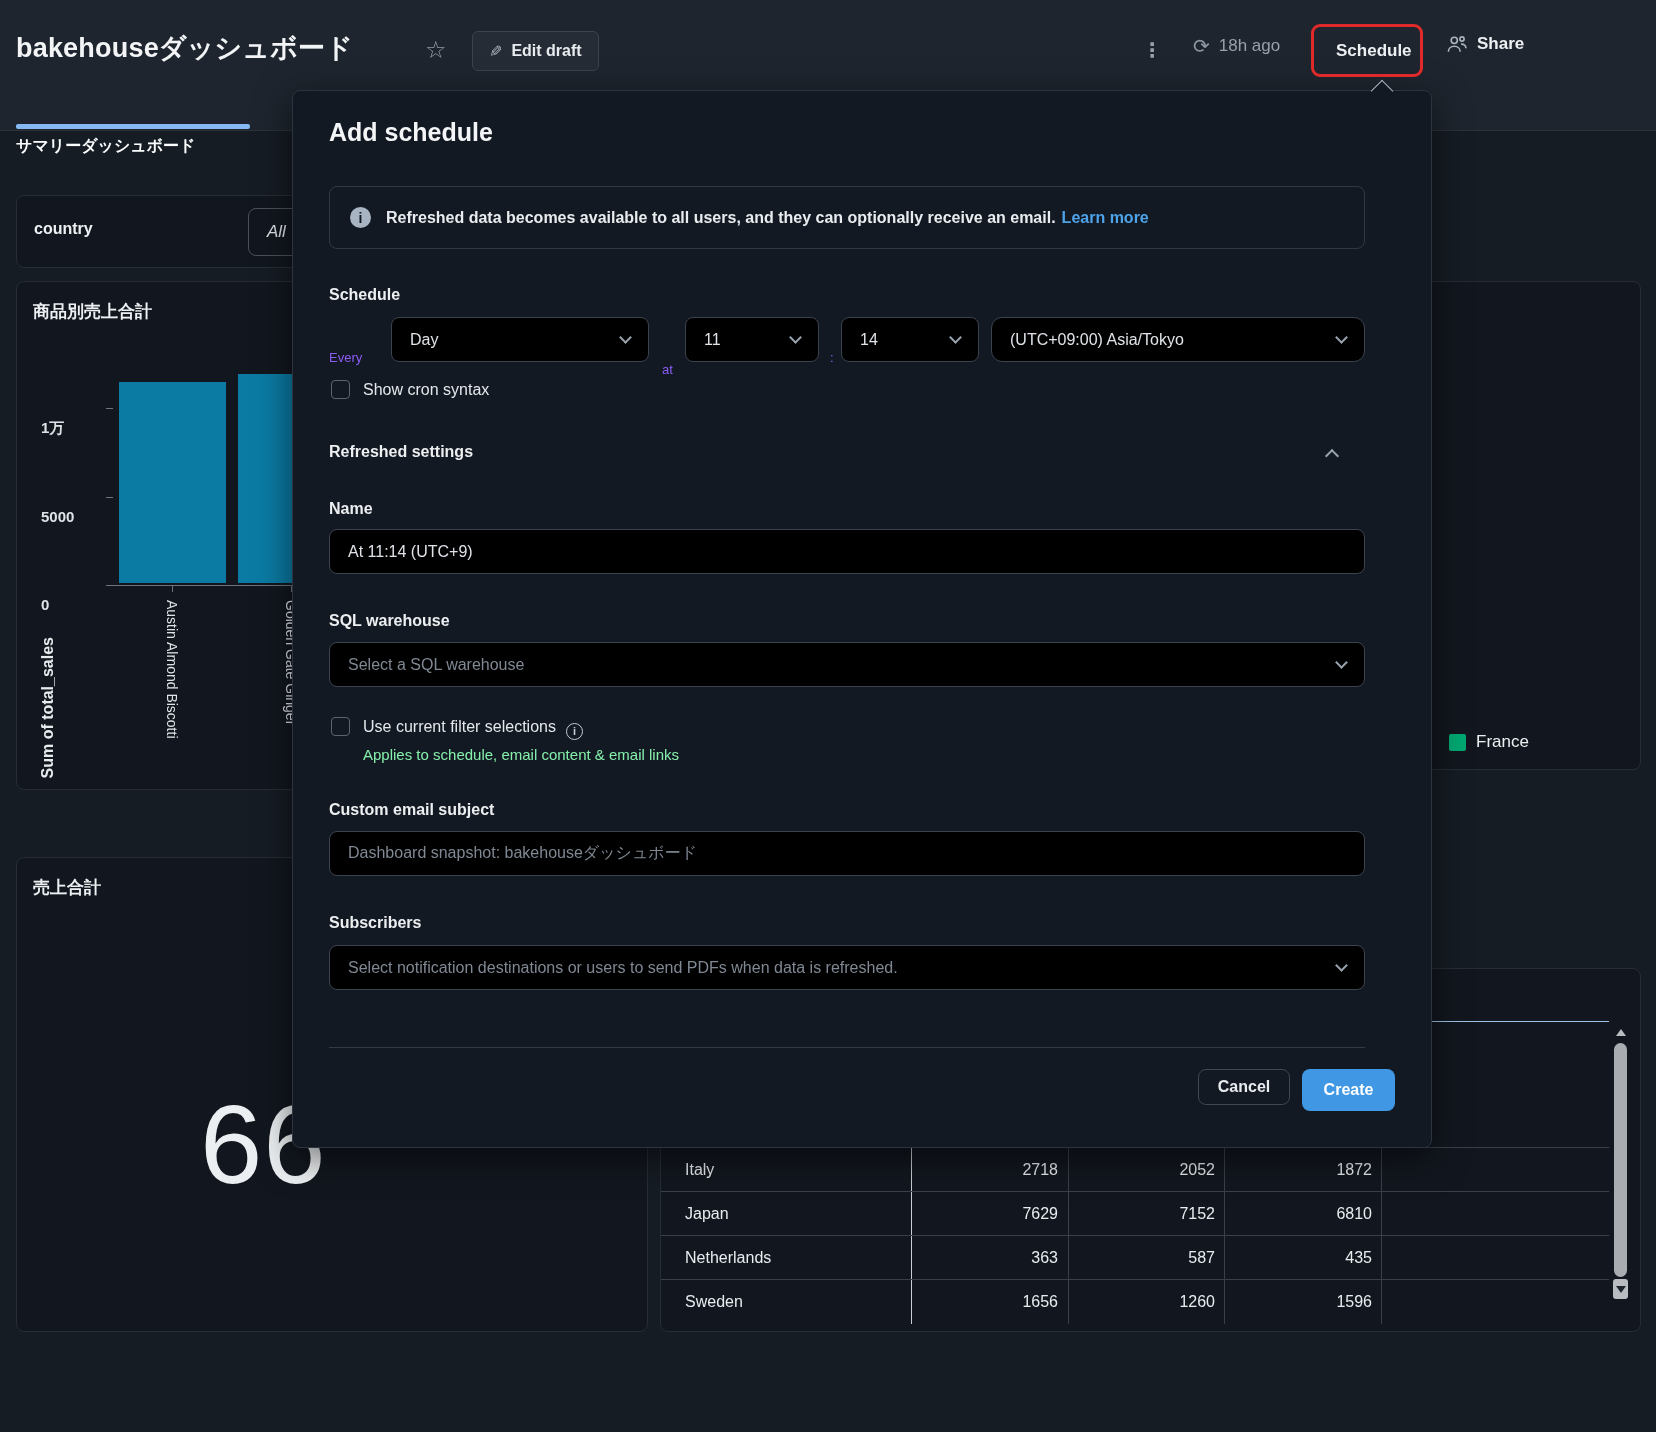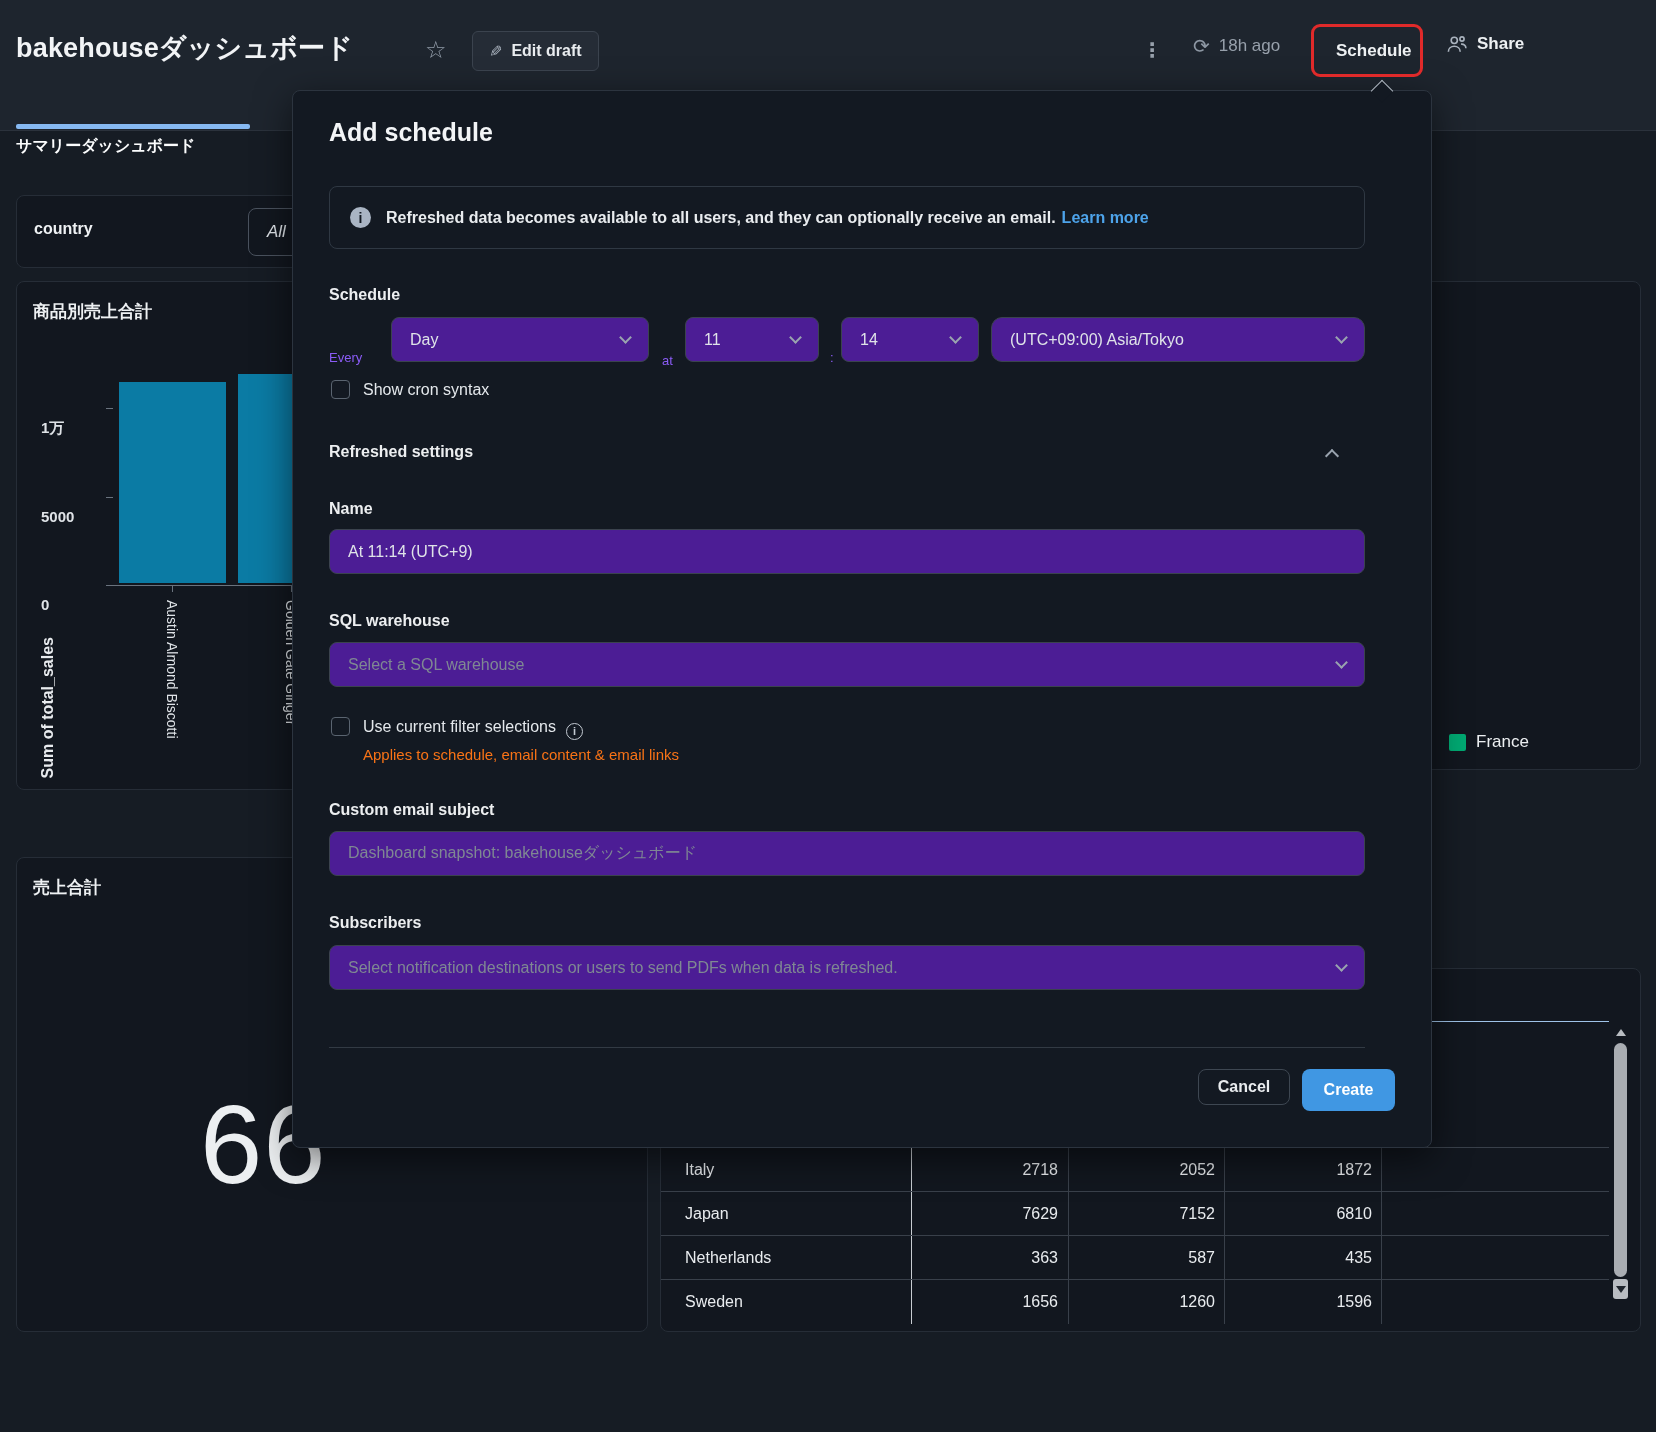--- a/index.html
+++ b/index.html
@@ -79,31 +79,31 @@
     border-left:1.5px solid #aeb6c0; border-top:1.5px solid #aeb6c0; transform:rotate(45deg); z-index:41; }
   .modal-title { position:absolute; left:36px; top:27px; font-size:25px; font-weight:700; color:#f3f5f7; }
   .banner { position:absolute; left:36px; top:95px; width:1036px; height:63px; border:1px solid #2f3843; border-radius:8px;
     display:flex; align-items:center; padding:0 20px; gap:15px; }
   .info-filled { width:21px; height:21px; border-radius:50%; background:#a9b4c3; color:#131922; font-size:14px; font-weight:700;
     display:flex; align-items:center; justify-content:center; flex:0 0 auto; }
   .banner-text { font-size:16px; font-weight:600; color:#e9ecef; }
   .banner-link { color:#4da3ea; font-weight:600; margin-left:6px; cursor:pointer; }
   .sect-label { position:absolute; left:36px; font-size:16px; font-weight:700; color:#eceef0; }
   .inline-label { position:absolute; font-size:13px; color:#8b5cf6;margin-top:20px; }
-  .select, .tinput { position:absolute; height:45px; border:1px solid #3b434e; border-radius:8px; background:#4c1d95;
+  .select, .tinput { position:absolute; height:45px; border:1px solid #3b434e; border-radius:8px; background:#000000;
     display:flex; align-items:center; padding:0 18px; font-size:16px; color:#dfe3e8; }
   .select { justify-content:space-between; cursor:pointer; }
   .placeholder { color:#7f8893; }
   .chev { width:9px; height:9px; border-right:2px solid #9aa4af; border-bottom:2px solid #9aa4af; transform:rotate(45deg); margin-top:-4px; flex:0 0 auto; }
   .chev-up { position:absolute; left:1034px; top:360px; width:10px; height:10px; border-right:2px solid #9aa4af; border-bottom:2px solid #9aa4af; transform:rotate(-135deg); cursor:pointer; }
   .checkbox { position:absolute; width:19px; height:19px; border:1px solid #5a6470; border-radius:4px; background:transparent; cursor:pointer; }
   .cb-label { position:absolute; font-size:16px; color:#e4e8ec; }
   .info-outline { display:inline-flex; width:17px; height:17px; border:1.5px solid #c3cad2; border-radius:50%; color:#c3cad2;
     font-size:11px; font-weight:700; align-items:center; justify-content:center; margin-left:10px; vertical-align:-3px; }
-  .helper { position:absolute; font-size:15px; color:#f97316; }
+  .helper { position:absolute; font-size:15px; color:#86efac; }
   .divider { position:absolute; left:36px; top:956px; width:1036px; height:1px; background:#323a44; }
   .btn-cancel { position:absolute; left:905px; top:978px; width:92px; height:36px; border:1px solid #3e4752; border-radius:8px;
     background:transparent; color:#e9ecef; font-size:16px; font-weight:600; display:flex; align-items:center; justify-content:center; cursor:pointer; }
   .btn-create { position:absolute; left:1009px; top:978px; width:93px; height:42px; border:none; border-radius:8px;
     background:#4097e3; color:#ffffff; font-size:16px; font-weight:600; display:flex; align-items:center; justify-content:center; cursor:pointer; }
 
   .share-svg { width:22px; height:20px; }
 </style>
 </head>
 <body>
@@ -229,21 +229,21 @@
       </div>
     </div>
 
     <div class="sect-label" style="top:195px;">Schedule</div>
 
     <div class="inline-label" style="left:36px; top:239px;">Every</div>
     <div class="select" style="left:98px; top:226px; width:258px;">
       <span>Day</span>
       <span class="chev"></span>
     </div>
-    <div class="inline-label" style="left:369px; top:242px;">at</div>
+    <div class="inline-label" style="left:369px; top:251px;">at</div>
     <div class="select" style="left:392px; top:226px; width:134px;">
       <span>11</span>
       <span class="chev"></span>
     </div>
     <div class="inline-label" style="left:537px; top:239px;">:</div>
     <div class="select" style="left:548px; top:226px; width:138px;">
       <span>14</span>
       <span class="chev"></span>
     </div>
     <div class="select" style="left:698px; top:226px; width:374px;border-radius:11px;">

